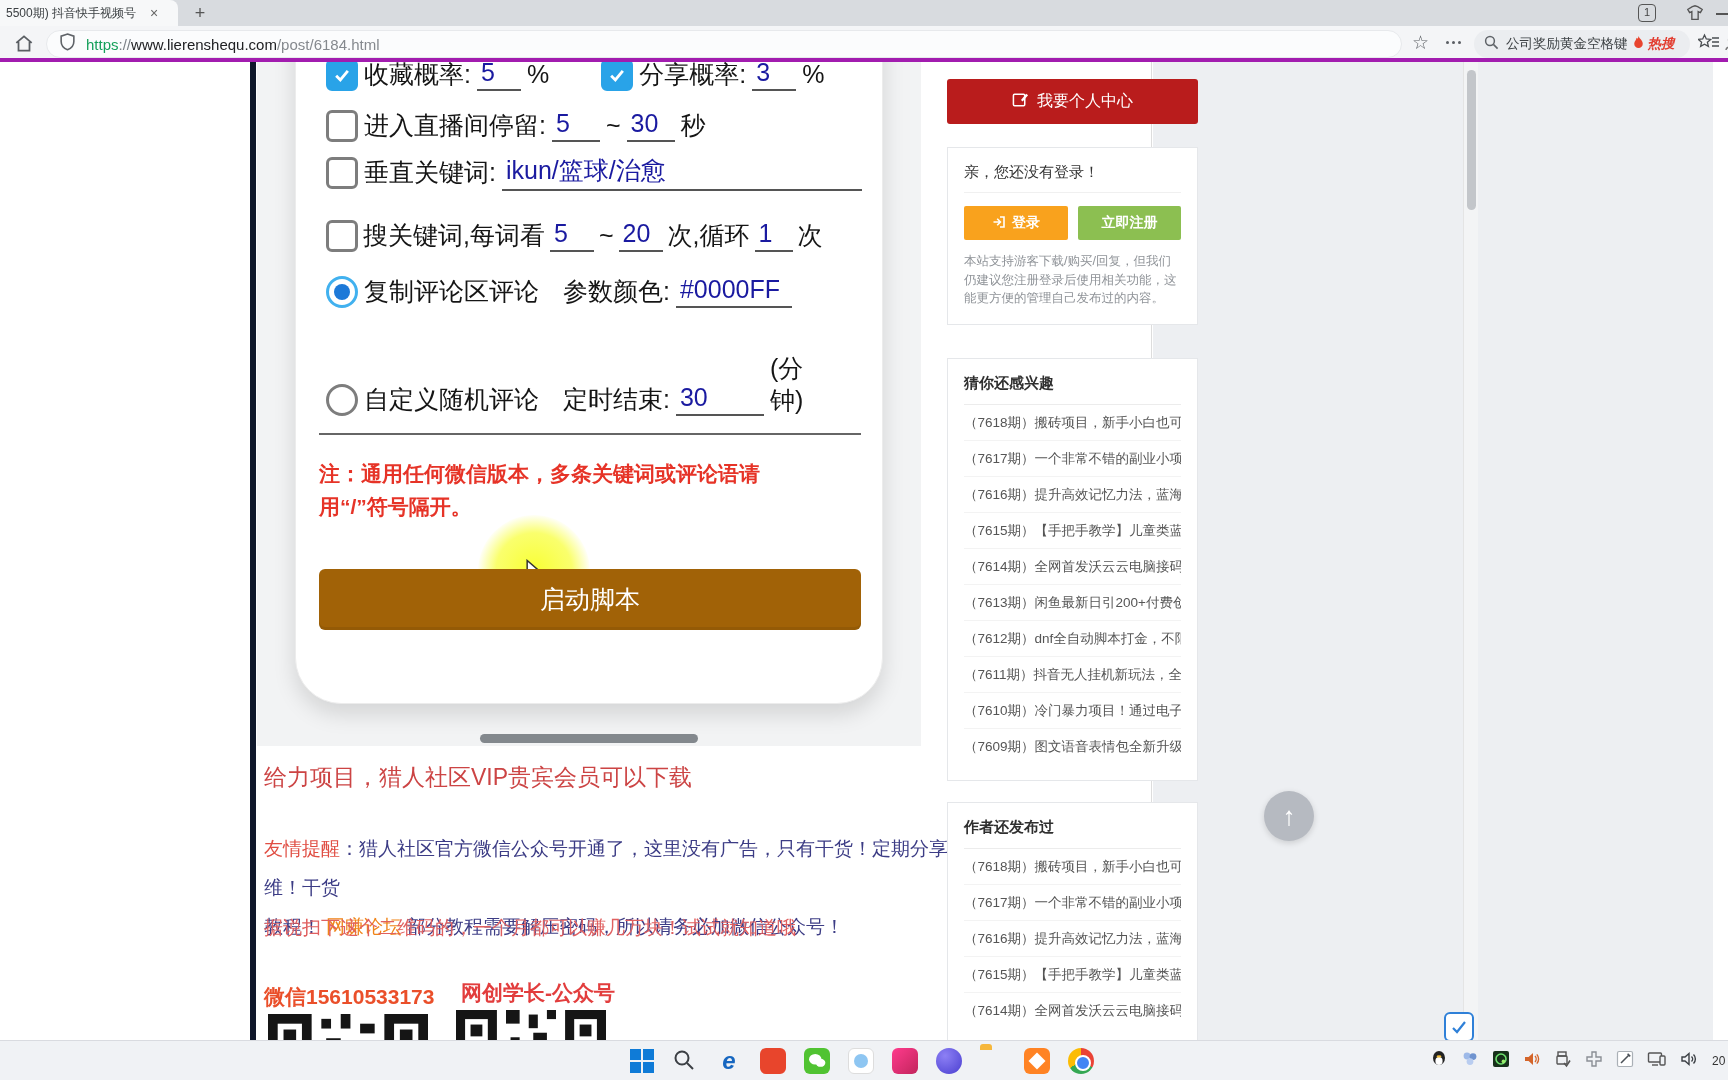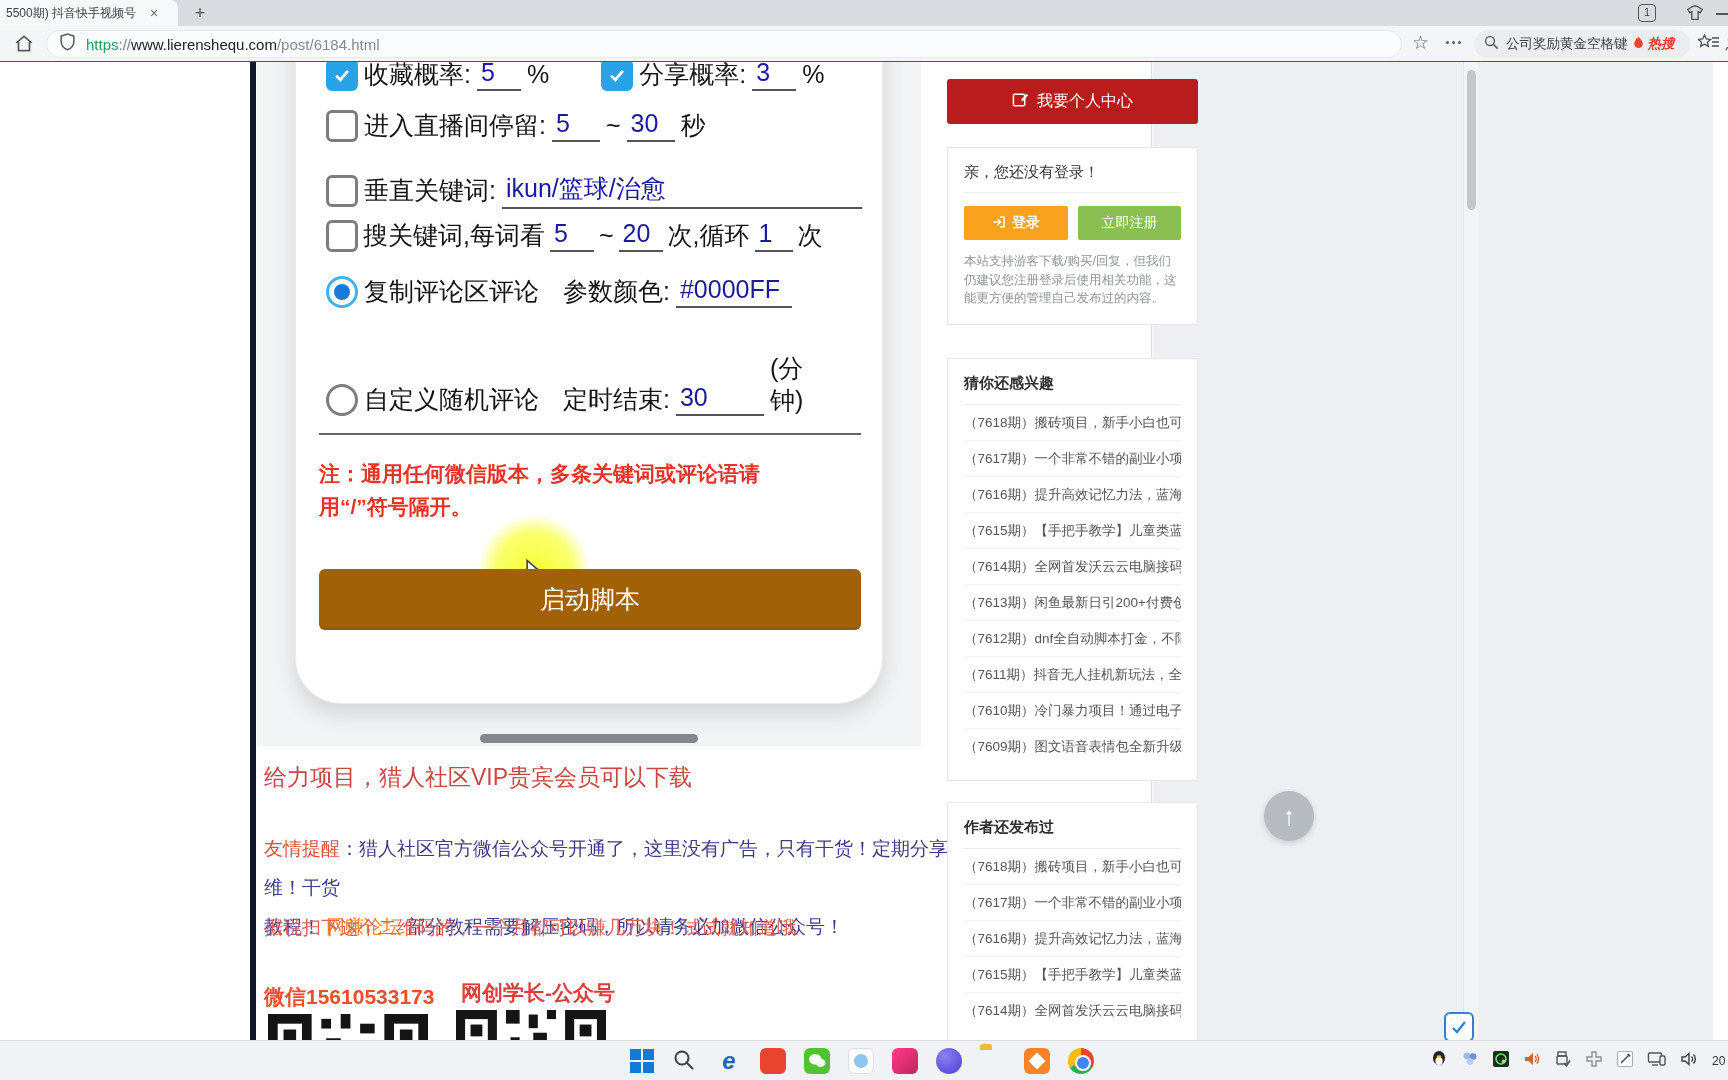--- a/index.html
+++ b/index.html
@@ -14,21 +14,21 @@
   .tab-title { font-size:12px; color:#3c4043; white-space:nowrap; overflow:hidden; width:138px; }
   .tab-close { font-size:14px; color:#666; margin-left:6px; }
   .newtab { position:absolute; left:188px; top:1px; width:24px; height:24px; font-size:18px;
             color:#555; text-align:center; line-height:24px; }
   .win-badge { position:absolute; left:1638px; top:4px; width:18px; height:18px; border:1.6px solid #555;
                border-radius:4px; font-size:11px; color:#444; text-align:center; line-height:15px; }
   .shirt-ic { position:absolute; left:1686px; top:4px; }
   .win-min { position:absolute; left:1716px; top:13px; width:14px; height:2px; background:#555; }
 
   .toolbar { position:absolute; left:0; top:26px; width:1728px; height:36px; background:#f4f5f7;
-             border-bottom:1px solid #a21caf; }
+             border-bottom:4px solid #a21caf; }
   .home-ic { position:absolute; left:13px; top:7px; }
   .urlfield { position:absolute; left:46px; top:4px; width:1356px; height:28px; background:#fbfcfd;
               border:1px solid #e7e9ec; border-radius:14px; display:flex; align-items:center; padding-left:12px; }
   .url { font-size:15px; margin-left:10px; white-space:nowrap; }
   .u-scheme { color:#15a05a; } .u-sep { color:#7b8086; } .u-host { color:#202124; } .u-path { color:#85898e; }
   .bm-star { position:absolute; left:1412px; top:5px; font-size:19px; color:#5a5e63; }
   .more-dots { position:absolute; left:1446px; top:15px; display:flex; gap:3px; }
   .more-dots i { width:3px; height:3px; border-radius:50%; background:#5a5e63; }
   .searchbox { position:absolute; left:1474px; top:4px; width:216px; height:28px; background:#ebedf0;
                border-radius:14px; display:flex; align-items:center; padding:0 8px 0 10px; }
@@ -88,21 +88,21 @@
   .sidebar { position:absolute; left:925px; top:0; width:537px; height:978px; }
   .pc-btn { position:absolute; left:22px; top:17px; width:251px; height:45px; background:#b91c1c;
             border-radius:3px; color:#fff; font-size:16px; display:flex; align-items:center;
             justify-content:center; gap:8px; }
   .card { position:absolute; left:22px; width:251px; background:#fff; border:1px solid #e5e7ea; padding:15px 16px; }
   .login-card { top:85px; height:178px; }
   .lc-title { font-size:15px; color:#333; padding-bottom:10px; border-bottom:1px solid #f0f0f0; }
   .btn-row { display:flex; gap:10px; margin-top:13px; }
   .btn-login { width:105px; height:34px; background:#f9a21d; color:#fff; font-size:14px; font-weight:bold;
                display:flex; align-items:center; justify-content:center; gap:6px; border-radius:2px; }
-  .btn-reg { width:104px; height:34px; background:#8cbf51; color:#fff; font-size:14px; font-weight:normal;
+  .btn-reg { width:104px; height:34px; background:#8cbf51; color:#fff; font-size:14px; font-weight:bold;
              display:flex; align-items:center; justify-content:center; border-radius:2px; }
   .lc-tip { margin-top:12px; font-size:12.5px; color:#8f9398; line-height:18.5px; }
   .list-card { }
   .interest-card { top:296px; }
   .author-card { top:740px; min-height:300px; }
   .card h3 { font-size:15px; color:#2f2f2f; font-weight:bold; padding-bottom:11px; border-bottom:1px solid #ececec; }
   .s-item { height:36px; line-height:36px; font-size:13.5px; color:#555; white-space:nowrap; overflow:hidden;
             border-bottom:1px solid #f3f3f3; }
   .s-item:last-child { border-bottom:none; }
 
@@ -242,21 +242,21 @@
 
           <div class="frow" style="top:92px;">
             <span class="cb"></span>
             <span>进入直播间停留:</span>
             <span class="ival w44">5</span>
             <span>~</span>
             <span class="ival w44">30</span>
             <span>秒</span>
           </div>
 
-          <div class="frow" style="top:155px;">
+          <div class="frow" style="top:137px;">
             <span class="cb"></span>
             <span>垂直关键词:</span>
             <span class="ival grow">ikun/篮球/治愈</span>
           </div>
 
           <div class="frow" style="top:202px; gap:5px;">
             <span class="cb"></span>
             <span>搜关键词,每词看</span>
             <span class="ival w40">5</span>
             <span>~</span>

